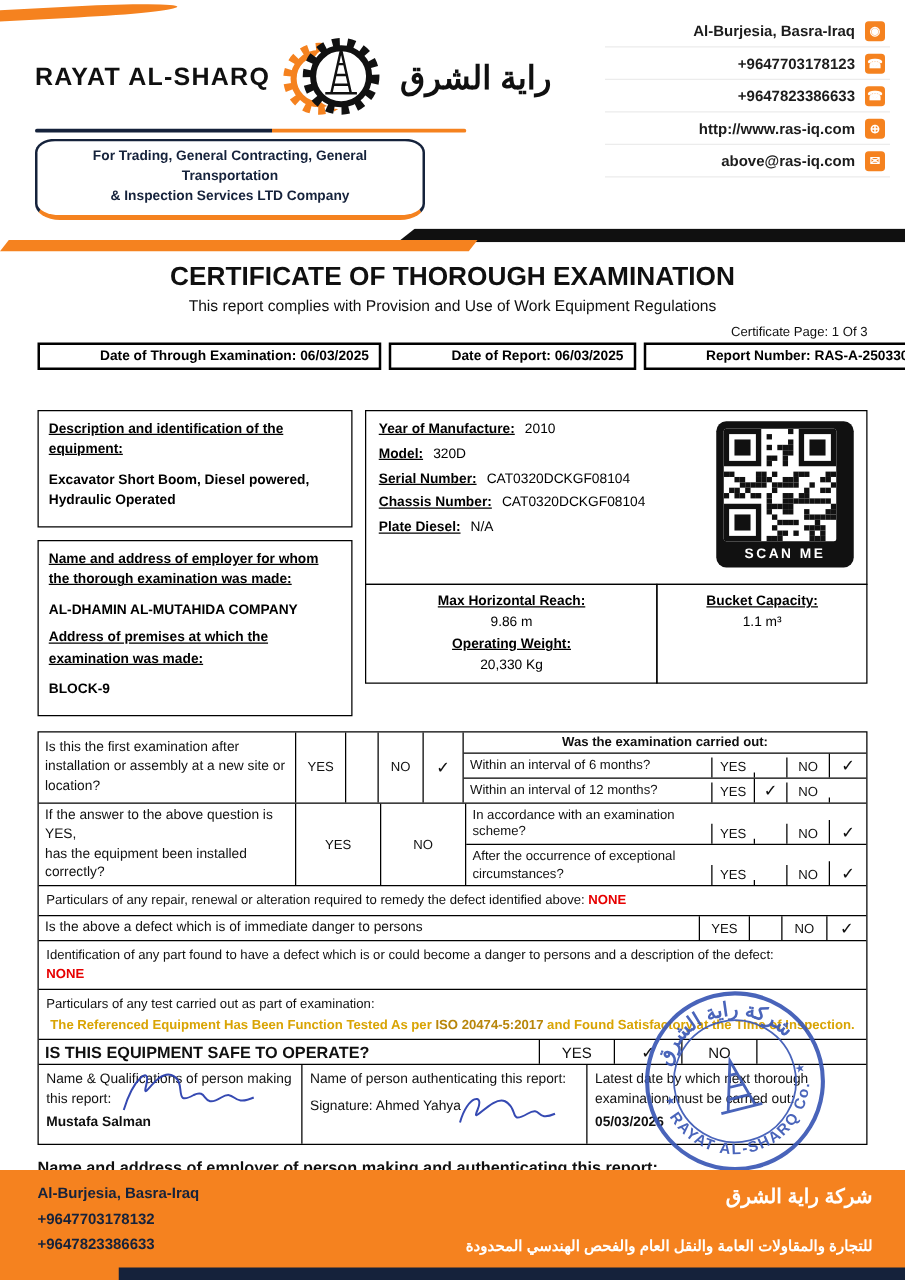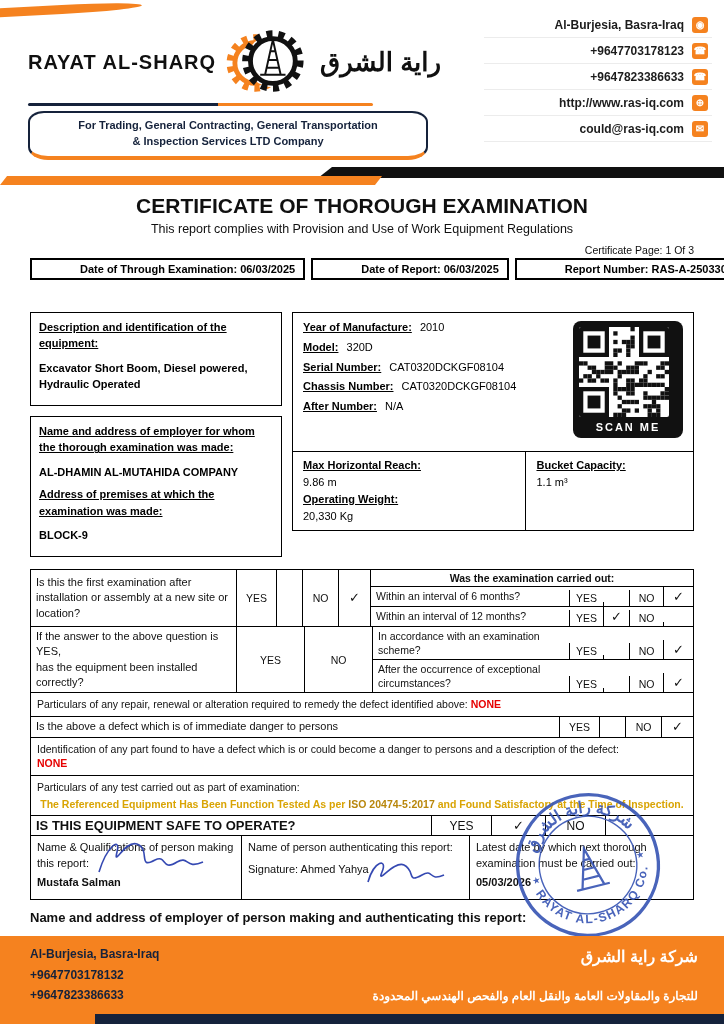--- a/index.html
+++ b/index.html
@@ -9,21 +9,21 @@
   
   .corner-swoosh { position:absolute; top:5px; left:-18px; width:160px; height:9px;
     background:#F5821F; border-radius:0 60% 60% 0; transform:rotate(-3deg); }
   .header { display:flex; padding:10px 12px 0 28px; position:relative; }
   .logo-block { flex:1; }
   .name-row { display:flex; align-items:center; gap:10px; margin-top:14px; }
   .company-name { font-size:20px; font-weight:bold; letter-spacing:1px; color:#101010; }
   .company-name-ar { font-size:26px; font-weight:bold; color:#101010; }
   .logo-underline { height:3px; width:345px; margin:3px 0 5px;
     background:linear-gradient(to right,#15223B 55%, #F5821F 55%); border-radius:2px; }
-  .tagline { width:400px; border:2px solid #15223B; border-bottom:4px solid #F5821F;
+  .tagline { width:312px; border:2px solid #15223B; border-bottom:4px solid #F5821F;
     border-radius:16px 16px 20px 20px / 11px 11px 13px 13px;
     padding:5px 8px 6px; text-align:center; font-size:11px; font-weight:bold;
     color:#15223B; line-height:1.45; background:#fff; }
   .contact-block { width:228px; padding-top:2px; }
   .contact-row { display:flex; justify-content:flex-end; align-items:center; gap:8px;
     height:26px; border-bottom:1px solid #ececec; font-weight:bold; font-size:12px;
     color:#1c1c1c; padding-right:4px; }
   .cicon { width:16px; height:16px; min-width:16px; background:#F5821F; color:#fff;
     border-radius:3px; display:flex; align-items:center; justify-content:center; font-size:10px; }
 
@@ -54,21 +54,21 @@
   .bval { font-weight:bold; }
   .eq-left .bval { display:block; margin:8px 0 6px; }
   .eq-right { flex:1; display:flex; flex-direction:column; }
   .eq-main { border:1px solid #000; padding:7px 120px 7px 10px; position:relative; min-height:140px; }
   .erow { margin-bottom:5px; line-height:1.35; }
   .erow .ul { margin-right:5px; }
   .qr-wrap { position:absolute; top:8px; right:10px; width:110px; background:#111;
     border-radius:8px; padding:6px 6px 5px; text-align:center; }
   .qr-wrap svg { background:#fff; display:block; border-radius:2px; }
   .scanme { color:#fff; font-size:11px; font-weight:bold; letter-spacing:2px; margin-top:4px; }
-  .eq-bottom { display:flex; margin-top:-1px; }
+  .eq-bottom { display:flex; margin-top:-1px;text-align:center; }
   .eq-bb { border:1px solid #000; padding:5px 10px; line-height:1.55; min-height:66px; }
   .eq-bb1 { flex:1.45; }
   .eq-bb2 { flex:1; margin-left:-1px; }
 
   
   .exam { margin:12px 30px 0; border:1px solid #000; font-size:10.5px; color:#101010; }
   .frow { display:flex; border-top:1px solid #000; align-items:stretch; }
   .exam > .frow:first-child { border-top:none; }
   .cell { border-left:1px solid #000; padding:2px 5px; display:flex; align-items:center; }
   .cell:first-child { border-left:none; }
@@ -157,21 +157,21 @@
       </div>
       <div class="contact-row">
         <span>+9647823386633</span>
         <span class="cicon">☎</span>
       </div>
       <div class="contact-row">
         <span>http://www.ras-iq.com</span>
         <span class="cicon">⊕</span>
       </div>
       <div class="contact-row">
-        <span>could@ras-iq.com</span>
+        <span>above@ras-iq.com</span>
         <span class="cicon">✉</span>
       </div>
     </div>
   </div>
 
   <div class="stripe">
     <div class="stripe-black"></div>
     <div class="stripe-orange"></div>
   </div>
 
@@ -219,21 +219,21 @@
         </div>
         <div class="erow">
           <span class="ul">Serial Number:</span>
           <span>CAT0320DCKGF08104</span>
         </div>
         <div class="erow">
           <span class="ul">Chassis Number:</span>
           <span>CAT0320DCKGF08104</span>
         </div>
         <div class="erow">
-          <span class="ul">After Number:</span>
+          <span class="ul">Plate Diesel:</span>
           <span>N/A</span>
         </div>
         <div class="qr-wrap">
           <svg id="qr" width="90" height="90" viewBox="0 0 84 84">
               <rect x="48" y="0" width="4" height="4" fill="#111"></rect>
               <rect x="32" y="4" width="4" height="4" fill="#111"></rect>
               <rect x="48" y="8" width="4" height="4" fill="#111"></rect>
               <rect x="32" y="12" width="4" height="4" fill="#111"></rect>
               <rect x="40" y="12" width="4" height="4" fill="#111"></rect>
               <rect x="44" y="12" width="4" height="4" fill="#111"></rect>

